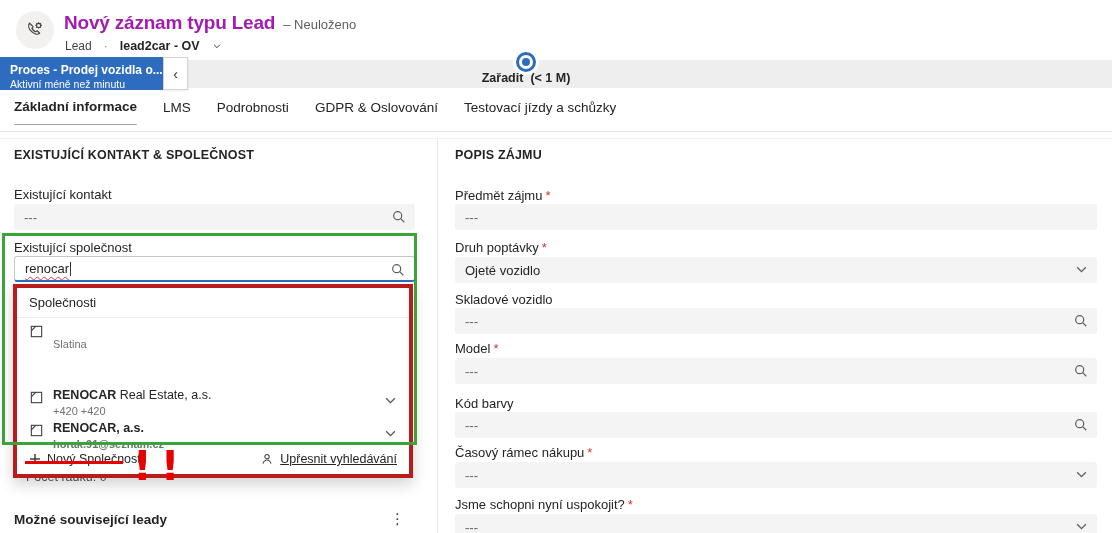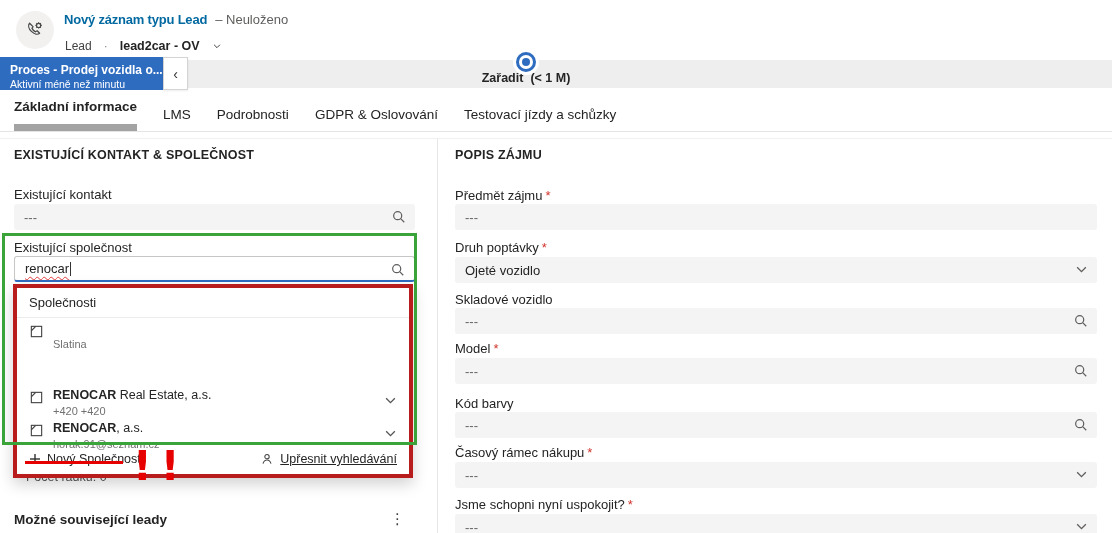--- a/index.html
+++ b/index.html
@@ -6,21 +6,21 @@
   html,body { background:#fff; }
   .screen {
     position:relative; width:1112px; height:533px; overflow:hidden;
     background:#fff; font-family:"Liberation Sans","DejaVu Sans",sans-serif;
     color:#242424; font-size:13px;
   }
   
   .record-icon { position:absolute; left:16px; top:11px; width:38px; height:38px;
     border-radius:50%; background:#f2f1f0; display:flex; align-items:center; justify-content:center; }
   .page-title { position:absolute; left:64px; top:12px; white-space:nowrap; }
-  .page-title .t { font-size:13px; font-weight:bold; letter-spacing:-0.2px; color:#0369a1; }
+  .page-title .t { font-size:19px; font-weight:bold; letter-spacing:-0.2px; color:#a21caf; }
   .page-title .s { font-size:13px; color:#605e5c; margin-left:8px; }
   .breadcrumb { position:absolute; left:65px; top:39px; display:flex; align-items:center; gap:12px; }
   .breadcrumb .ent { font-size:12px; color:#424242; }
   .breadcrumb .dot { color:#8a8886; font-size:12px; }
   .breadcrumb .frm { font-size:12.5px; font-weight:bold; color:#242424; }
   
   .bpf-pill { position:absolute; left:0; top:57px; width:163px; height:33px;
     background:#2e6cc0; color:#fff; padding:6px 10px; z-index:3; }
   .bpf-pill .l1 { font-size:12px; font-weight:bold; line-height:15px; white-space:nowrap; }
   .bpf-pill .l2 { font-size:10.5px; line-height:13px; white-space:nowrap; }
@@ -32,21 +32,21 @@
   .stage-radio { position:absolute; left:516px; top:52px; width:20px; height:20px; border-radius:50%;
     background:#fff; border:3px solid #2e6cc0; box-shadow:0 0 0 3px #fff;
     display:flex; align-items:center; justify-content:center; z-index:4; }
   .stage-radio .dot { width:8px; height:8px; border-radius:50%; background:#2e6cc0; }
   .stage-label { position:absolute; left:426px; top:71px; width:200px; text-align:center;
     font-size:12.5px; font-weight:600; color:#242424; white-space:nowrap; }
   .stage-label .dur { margin-left:7px; font-weight:600; }
   
   .tabs { position:absolute; left:14px; top:99px; display:flex; gap:26px; align-items:flex-end; }
   .tab { font-size:13.5px; color:#242424; padding-bottom:10px; cursor:pointer; white-space:nowrap; }
-  .tab.active { font-weight:bold; border-bottom:8px solid #a3a3a3; border-radius:1px; }
+  .tab.active { font-weight:bold; border-bottom:1px solid #a3a3a3; border-radius:1px; }
   .hdiv1 { position:absolute; left:0; top:131px; width:1112px; height:1px; background:#e4e4e4; }
   .hdiv2 { position:absolute; left:0; top:138px; width:1112px; height:1px; background:#f1f0f0; }
   .col-divider { position:absolute; left:437px; top:139px; width:1px; height:394px; background:#e6e6e6; }
   
   .section-title { position:absolute; font-size:12.5px; font-weight:bold; color:#242424; letter-spacing:.2px; }
   .fld-label { position:absolute; font-size:13px; color:#242424; white-space:nowrap; }
   .req { color:#d0342c; margin-left:3px; }
   .fld-input { position:absolute; height:26px; background:#f5f4f4; border-radius:3px;
     display:flex; align-items:center; padding:0 10px; color:#646464; font-size:13px; cursor:text; }
   .fld-input .icon-right { position:absolute; right:9px; top:6px; }
@@ -190,21 +190,21 @@
         </span>
       <span><span class="nm"><b>RENOCAR</b><span> Real Estate, a.s.</span></span><br>
       <span class="sub">+420 +420</span></span>
       <span class="exp">
           <svg width="13" height="13" viewBox="0 0 12 12">
             <path d="M2 4l4 4 4-4" fill="none" stroke="#555" stroke-width="1.2"></path>
           </svg>
         </span>
     </div>
 
-    <div class="result" style="top:130px;">
+    <div class="result" style="top:130px;font-weight:bold;">
       <span class="ric">
           <svg width="15" height="15" viewBox="0 0 16 16">
             <rect x="2.5" y="2.5" width="11" height="11" fill="none" stroke="#444" stroke-width="1.2"></rect>
             <path d="M2.5 7.2 L7.2 2.5" stroke="#444" stroke-width="1.2" fill="none"></path>
           </svg>
         </span>
       <span><span class="nm"><b>RENOCAR</b><span>, a.s.</span></span><br>
       <span class="sub">horak.91@seznam.cz</span></span>
       <span class="exp">
           <svg width="13" height="13" viewBox="0 0 12 12">

